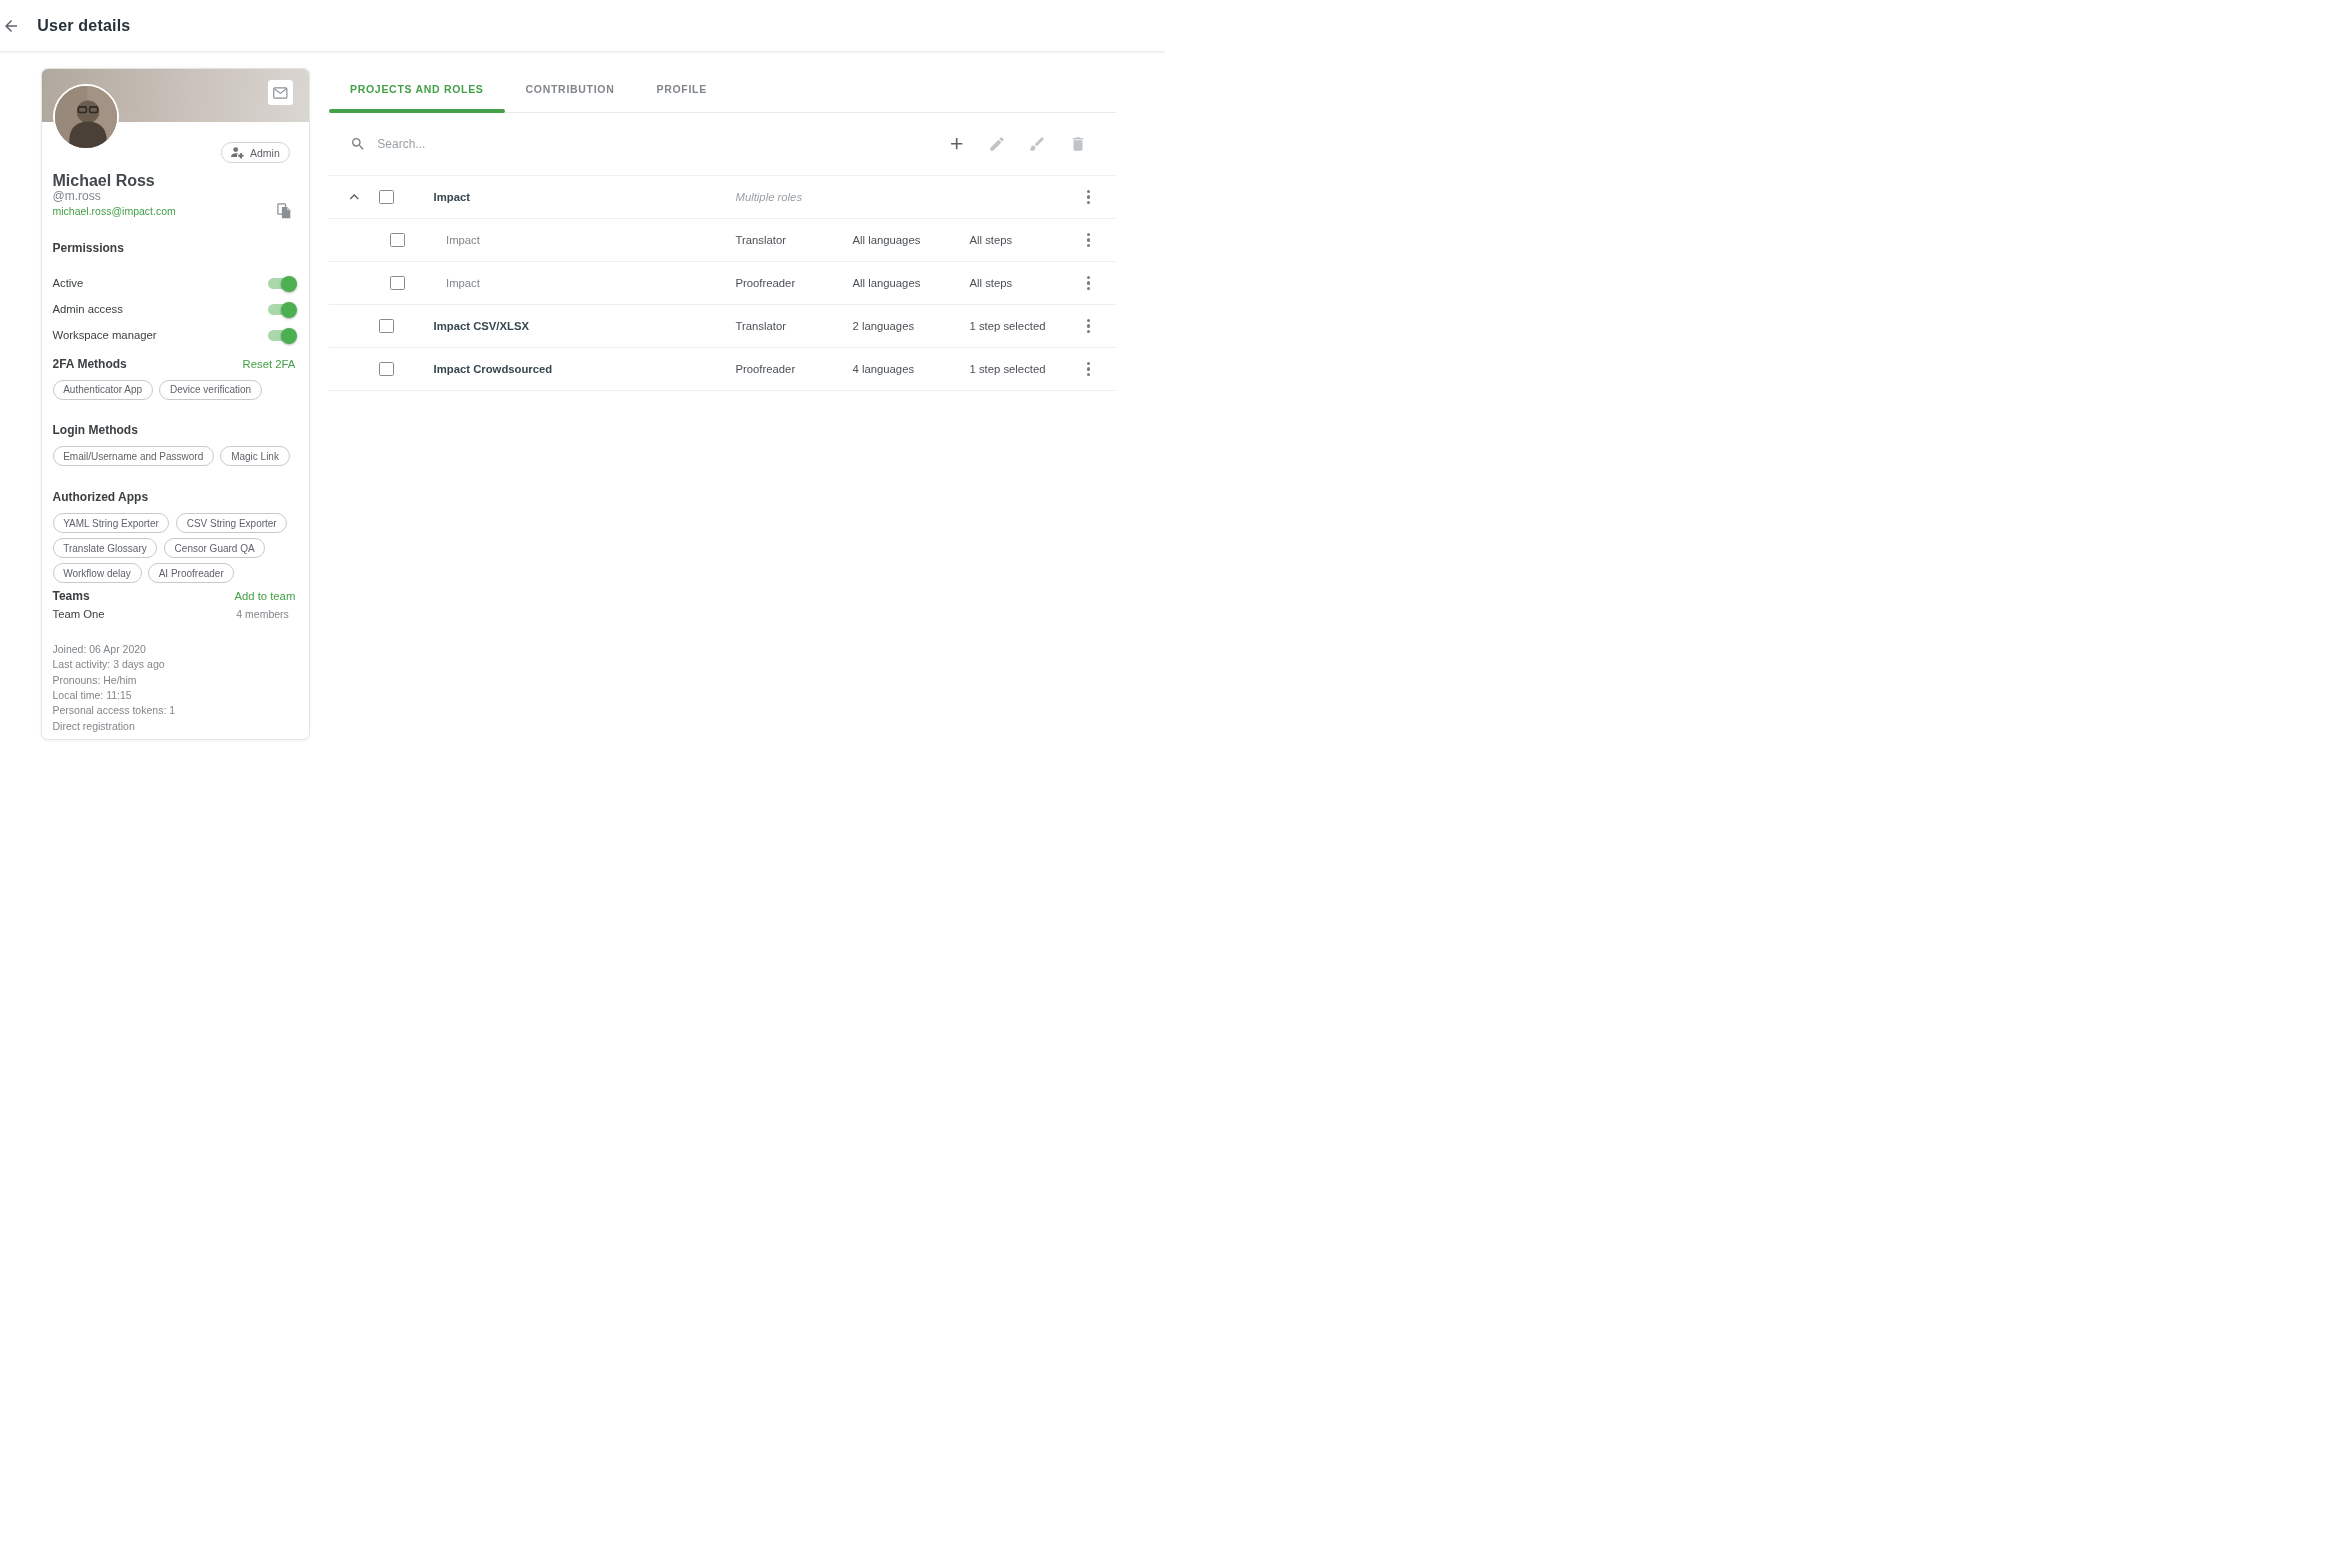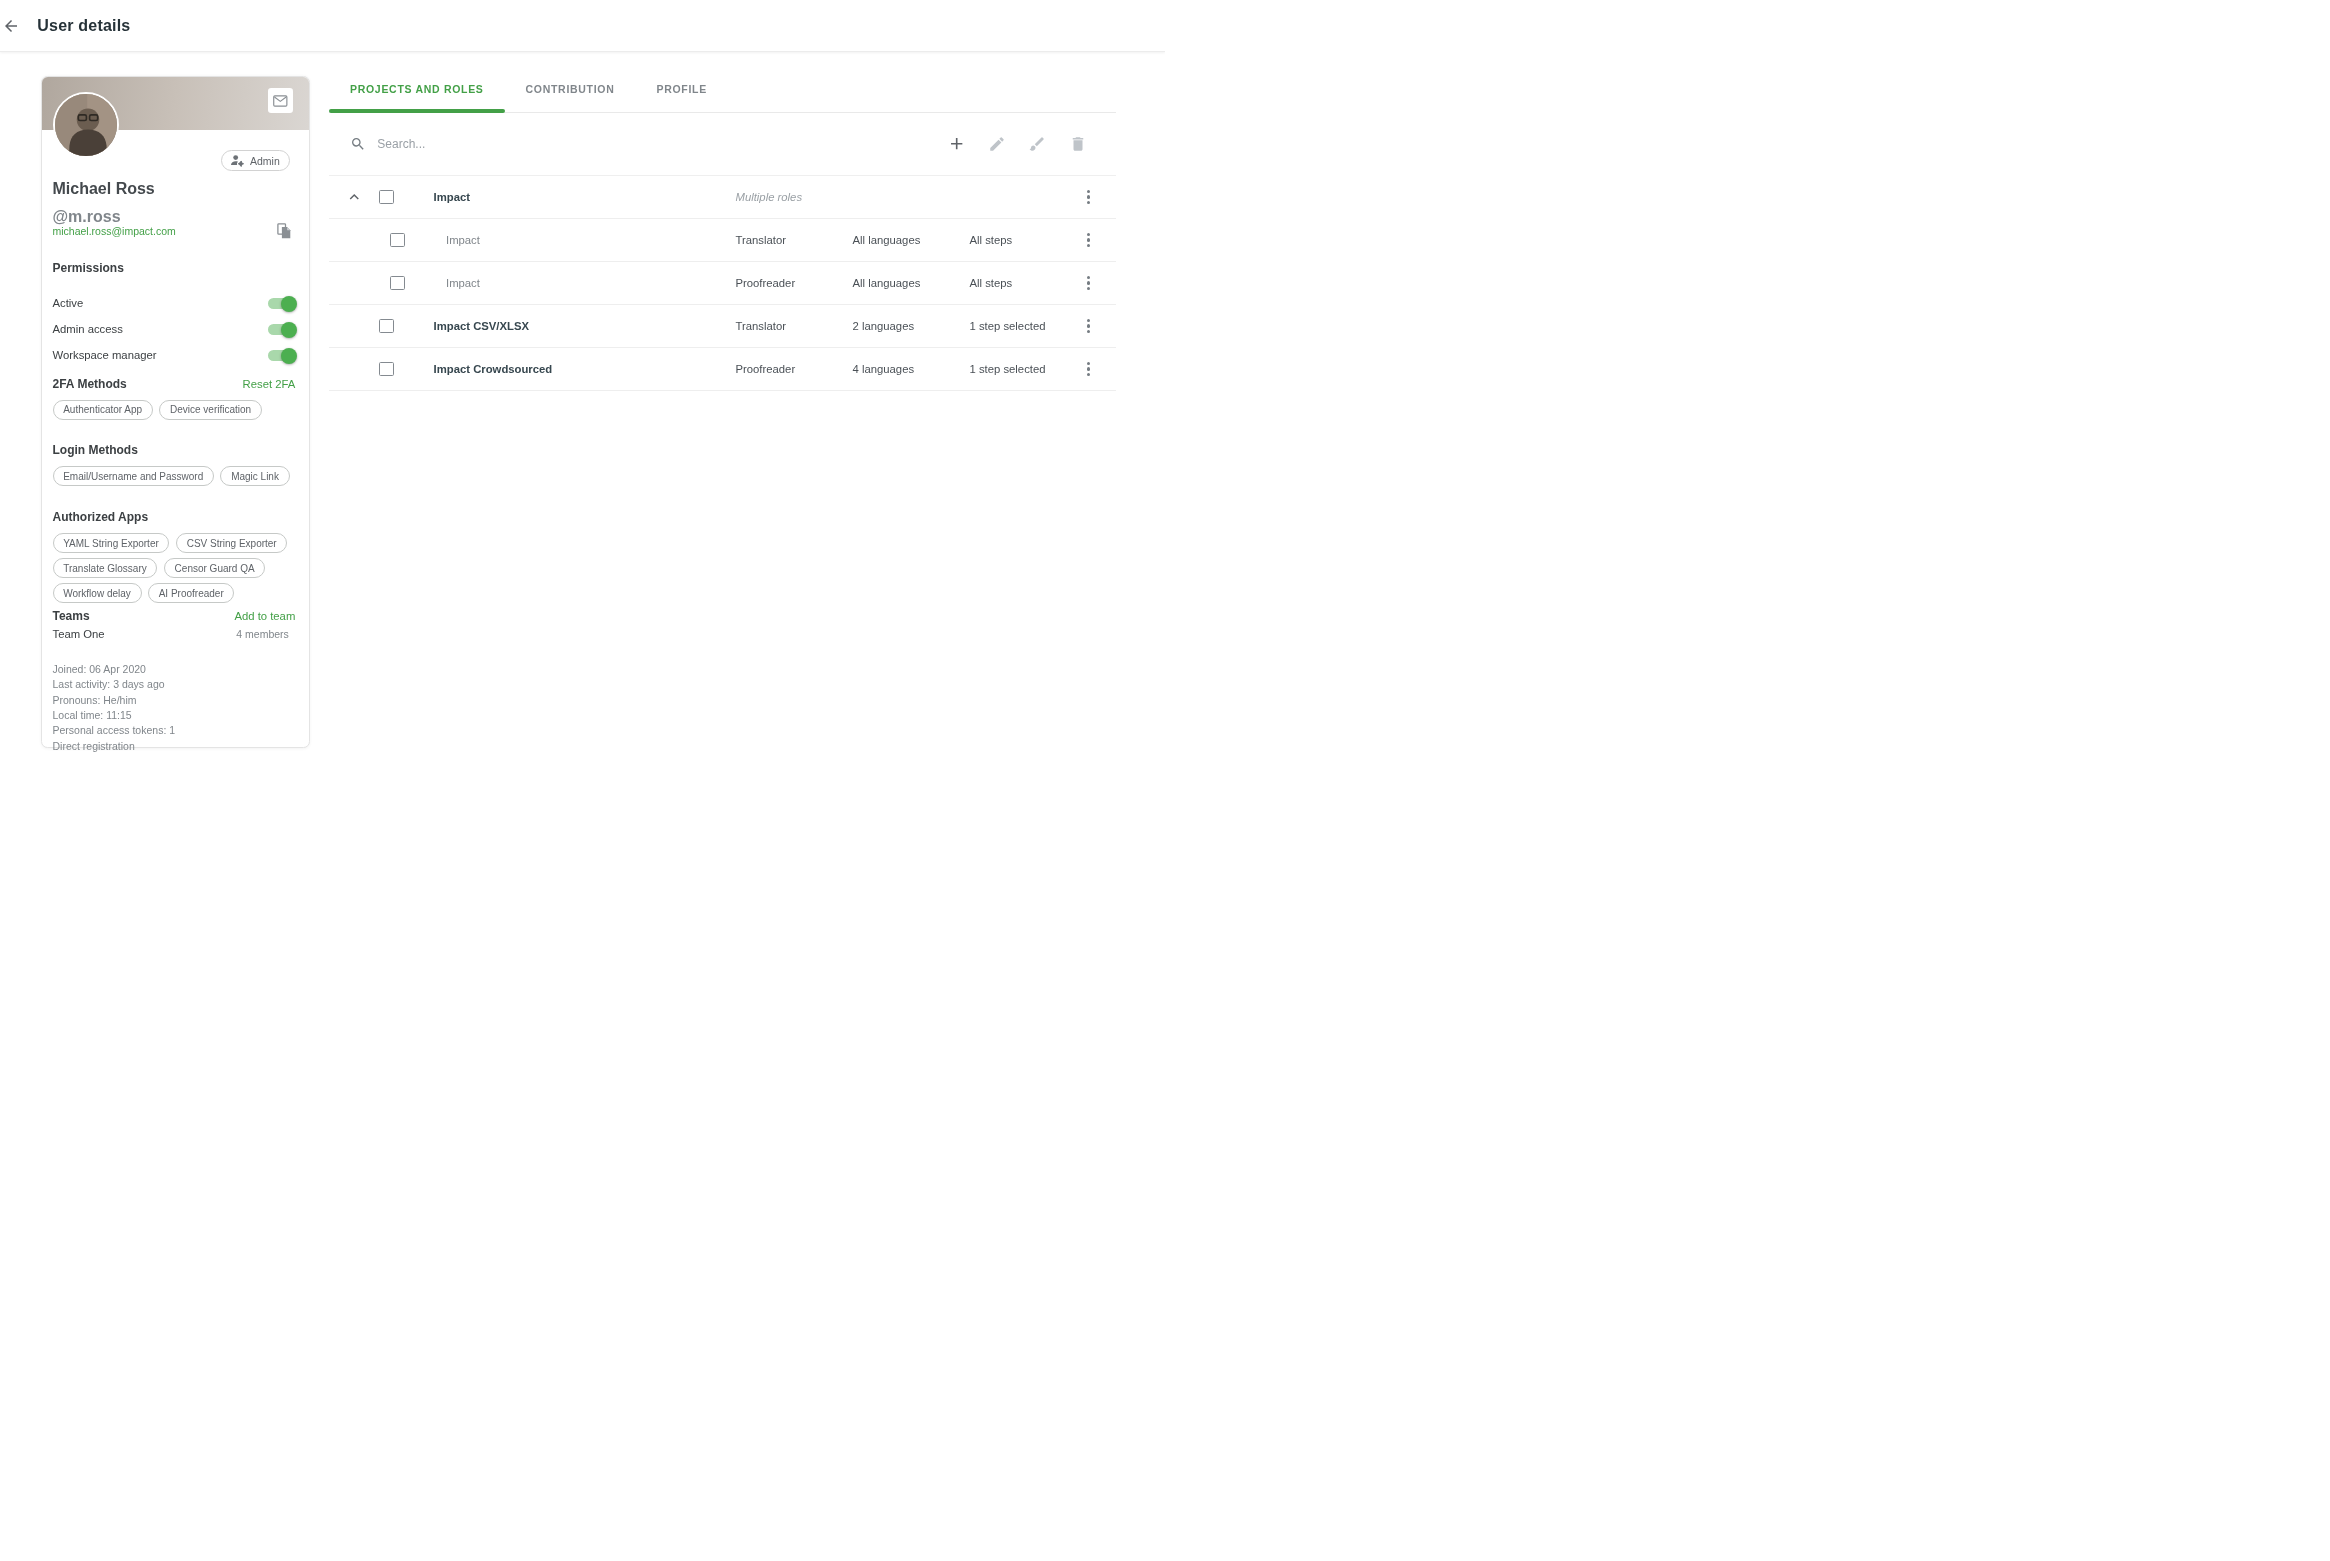--- a/index.html
+++ b/index.html
@@ -14,21 +14,21 @@
     position:absolute; top:0; left:0; width:1165px; height:52px; background:#fff;
     display:flex; align-items:center; gap:14.6px; z-index:5;
     border-bottom:0.8px solid #ececec; box-shadow:0 0.8px 2.4px rgba(0,0,0,.06);
   }
   .back-btn { width:22.7px; height:22.7px; border:none; background:transparent; cursor:pointer;
     display:flex; align-items:center; justify-content:center; }
   .page-title { font-size:16px; font-weight:700; color:#263238; letter-spacing:0.2px; }
 
   
   .card {
-    position:absolute; left:41px; top:76px; width:269px; height:672px;
+    position:absolute; left:41px; top:68px; width:269px; height:672px;
     background:#fff; border:0.8px solid #e4e4e4; border-radius:6.5px;
     box-shadow:0 0.8px 3.2px rgba(0,0,0,.05);
   }
   .banner {
     height:53px; border-radius:5.7px 5.7px 0 0;
     background:linear-gradient(97deg,#b0a79e 0%,#c8c0b8 50%,#dad6d2 100%);
     position:relative;
   }
   .mail-btn {
     position:absolute; top:11.3px; right:16px; width:25px; height:25px; border:none;
@@ -41,21 +41,21 @@
     background:radial-gradient(circle at 35% 30%,#c9bba9 0%,#9e9183 45%,#6f655c 100%);
     z-index:2;
   }
   .admin-pill {
     position:absolute; top:73px; right:18.6px; height:21px; padding:0 9.7px 0 8px;
     border:0.8px solid #d2d2d2; border-radius:10.5px; background:#fff;
     display:flex; align-items:center; gap:4.9px; font-size:10.5px; color:#5f6368; cursor:default;
   }
   .card-body { padding:0 10.5px; }
   .person-name { margin-top:49px; font-size:16px; font-weight:700; color:#44494d; line-height:19.4px; }
-  .person-username { margin-top:12px; font-size:16px; color:#80868b; line-height:13px;font-weight:bold; }
+  .person-username { margin-top:0; font-size:12px; color:#80868b; line-height:13px; }
   .email-row { margin-top:1.6px; display:flex; align-items:flex-start; justify-content:space-between; }
   .person-email { font-size:10.5px; color:#43a047; line-height:13px; text-decoration:none; cursor:pointer; }
   .copy-btn { border:none; background:transparent; cursor:pointer; padding:0; margin-right:8px; margin-top:-1.6px; }
   .sec-heading { font-size:12px; font-weight:700; color:#3c4043; line-height:16px; }
   .perm-heading { margin-top:21px; }
   .perm-rows { margin-top:6.5px; }
   .perm-row { height:26px; display:flex; align-items:flex-end; justify-content:space-between; }
   .perm-label { font-size:11.3px; color:#3c4043; }
   .switch { position:relative; width:27px; height:10.5px; border-radius:5.7px; background:#a9d8ab; margin-right:4px; cursor:pointer; }
   .switch .knob { position:absolute; right:-2.4px; top:-2.8px; width:16px; height:16px; border-radius:50%;

